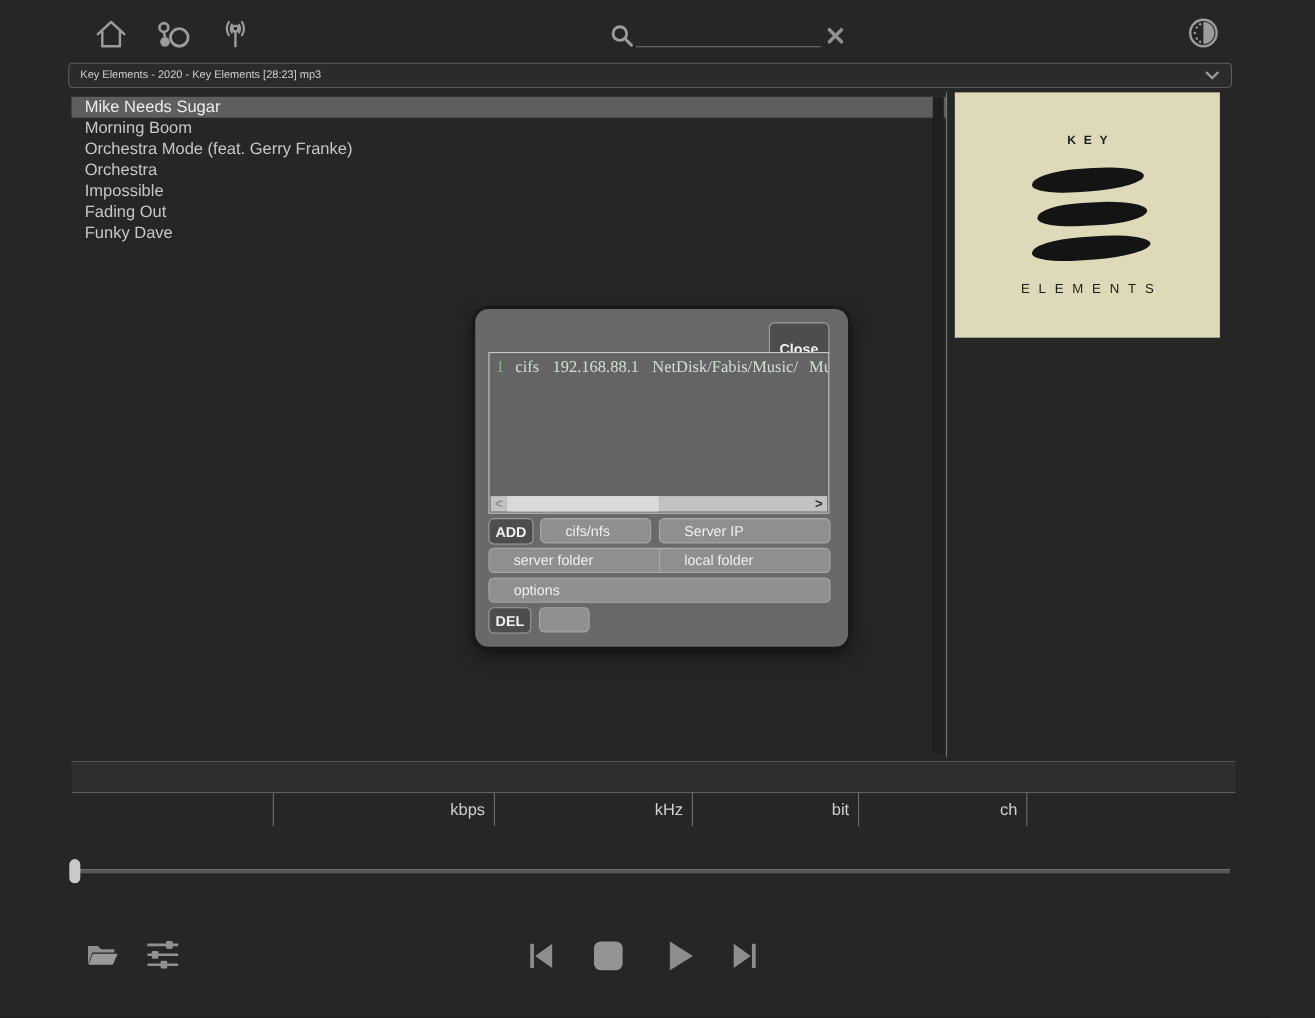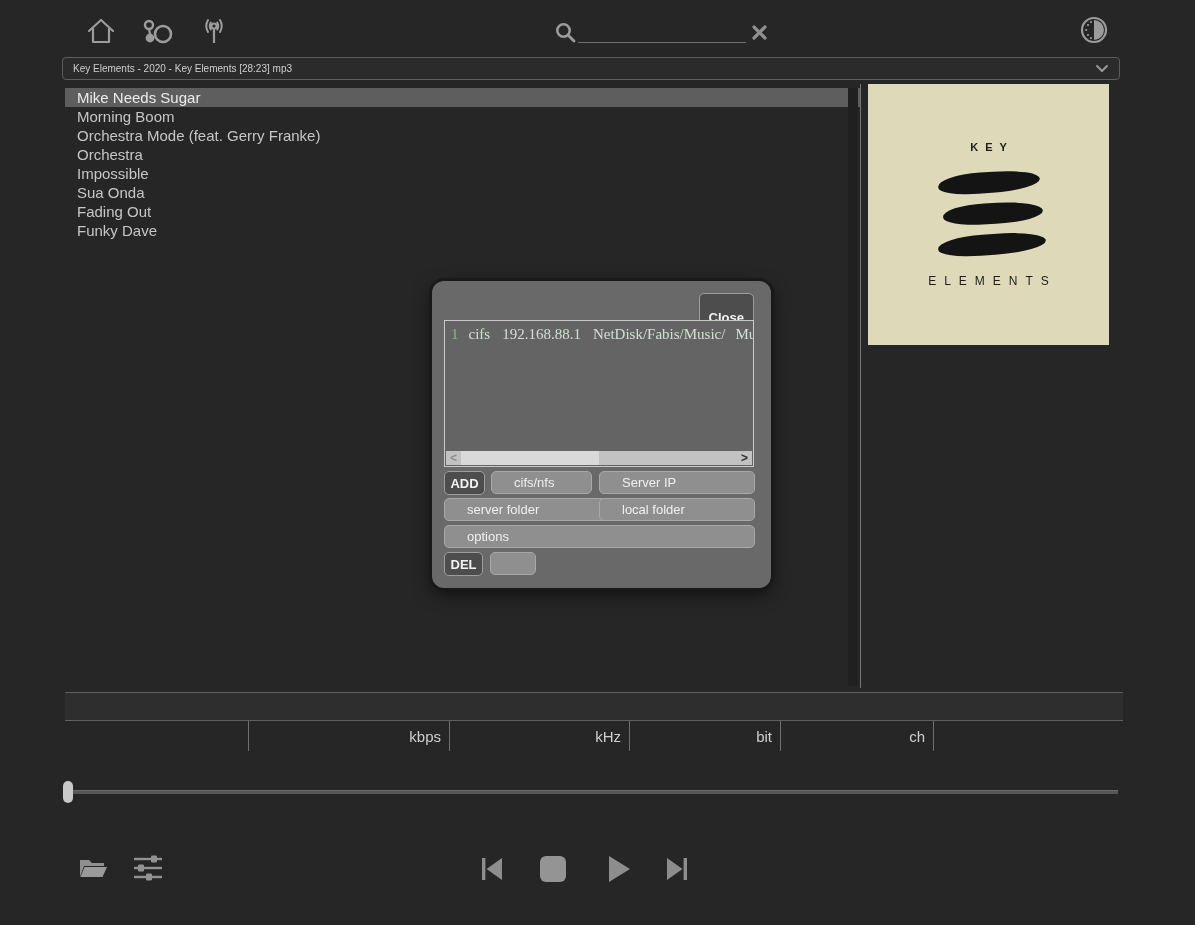--- a/index.html
+++ b/index.html
@@ -35,21 +35,21 @@
   .track {
     height:19px; line-height:19px; font-size:15px; color:#c6c6c6;
     padding-left:12px; white-space:nowrap; cursor:pointer;
   }
   .track.selected { background:#5e5e5e; color:#ececec; }
   #playlist-scroll-track { left:848px; top:88px; width:10px; height:598px; background:#202020; }
   #v-divider { left:860px; top:84px; width:1px; height:604px; background:#757575; }
 
   
   #album-art {
-    left:868px; top:84px; width:241px; height:261px;
+    left:868px; top:84px; width:241px; height:223px;
     background:#ded9b8; display:flex; flex-direction:column;
     align-items:center; justify-content:center;
   }
   #album-art .k-top {
     font-size:11px; font-weight:bold; letter-spacing:7px; color:#1c1c1c;
     margin-bottom:14px; padding-left:7px;
   }
   #album-art .k-bottom {
     font-size:12px; font-weight:normal; letter-spacing:8px; color:#1c1c1c;
     margin-top:14px; padding-left:8px;
@@ -204,21 +204,20 @@
       </svg>
     </span>
   </div>
 
   <div class="abs" id="playlist">
     <div class="track selected">Mike Needs Sugar</div>
     <div class="track">Morning Boom</div>
     <div class="track">Orchestra Mode (feat. Gerry Franke)</div>
     <div class="track">Orchestra</div>
     <div class="track">Impossible</div>
-    <div class="track">Sua Onda</div>
     <div class="track">Fading Out</div>
     <div class="track">Funky Dave</div>
   </div>
   <div class="abs" id="playlist-scroll-track"></div>
   <div class="abs" id="v-divider"></div>
 
   <div class="abs" id="album-art">
     <div class="k-top">KEY</div>
     <div class="stroke s1"></div>
     <div class="stroke s2"></div>

